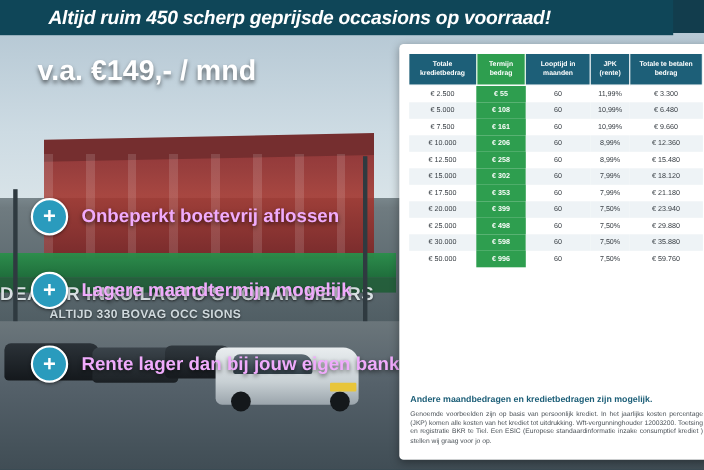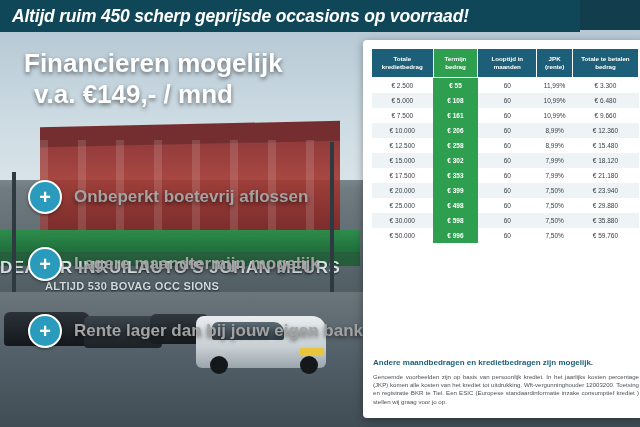--- a/index.html
+++ b/index.html
@@ -75,21 +75,21 @@
     background:linear-gradient(to bottom,#5c6a73,#33414a);
   }
   .wheel{position:absolute;width:18px;height:18px;border-radius:50%;background:#14181b;}
   .plate{position:absolute;left:300px;top:318px;width:24px;height:8px;background:#e8c53a;border-radius:1px;}
   .pole{position:absolute;width:4px;background:#2f3a40;}
 
   
   .banner{
     position:absolute;left:0;top:0;width:580px;height:32px;
     background:#0f4658;
-    display:flex;align-items:center;
+    display:flex;align-items:center;padding-left:32px;
   }
   .banner-text{
     color:#ffffff;font-size:17.5px;font-weight:bold;font-style:italic;
     padding-left:12px;letter-spacing:-.2px;white-space:nowrap;
   }
 
   
   .headline{
     position:absolute;left:24px;top:48px;width:300px;
     color:#ffffff;
@@ -101,21 +101,21 @@
   .bullet{display:flex;align-items:center;margin-bottom:33px;}
   .bullet .plus{
     width:30px;height:30px;border-radius:50%;
     background:#2a9bbd;border:2px solid #ffffff;
     color:#ffffff;font-size:20px;font-weight:bold;
     display:flex;align-items:center;justify-content:center;
     flex:0 0 30px;box-shadow:0 1px 3px rgba(0,0,0,.5);
     line-height:1;
   }
   .bullet .btext{
-    margin-left:12px;color:#a3a3a3;font-size:17px;font-weight:bold;
+    margin-left:12px;color:#f0abfc;font-size:17px;font-weight:bold;
     text-shadow:0 2px 4px rgba(0,0,0,.6);white-space:nowrap;
   }
 
   
   .panel{
     position:absolute;left:363px;top:40px;width:284px;height:378px;
     background:#ffffff;border-radius:4px;box-shadow:0 2px 8px rgba(0,0,0,.35);
   }
   table.rates{
     position:absolute;left:8px;top:8px;width:268px;
@@ -149,40 +149,39 @@
 
 <div class="stage">
 
   <div class="photo">
     <div class="sky"></div>
     <div class="bldg"></div>
     <div class="pillars"></div>
     <div class="greenband"></div>
     <div class="greenband2"></div>
     <div class="signtext">DEALER INRUILAUTO'S JOHAN MEURS</div>
-    <div class="signtext2">ALTIJD 530 BOVAG OCC  SIONS</div>
+    <div class="signtext2">ALTIJD 330 BOVAG OCC  SIONS</div>
     <div class="lot">
       <div class="pole" style="left:12px;top:-120px;height:120px;"></div>
       <div class="pole" style="left:330px;top:-150px;height:150px;"></div>
     </div>
     <div class="car c1"></div>
     <div class="car c2"></div>
     <div class="car c3"></div>
     <div class="car white"></div>
     <div class="wheel" style="left:210px;top:326px;"></div>
     <div class="wheel" style="left:300px;top:326px;"></div>
     <div class="plate"></div>
   </div>
 
   <div class="banner">
     <div class="banner-text">Altijd ruim 450 scherp geprijsde occasions op voorraad!</div>
   </div>
 
   <div class="headline">
-    <div class="l1">Financieren mogelijk</div>
     <div class="l2">v.a. €149,- / mnd</div>
   </div>
 
   <div class="bullets">
     <div class="bullet">
       <div class="plus">+</div>
       <div class="btext">Onbeperkt boetevrij aflossen</div>
     </div>
     <div class="bullet">
       <div class="plus">+</div>

